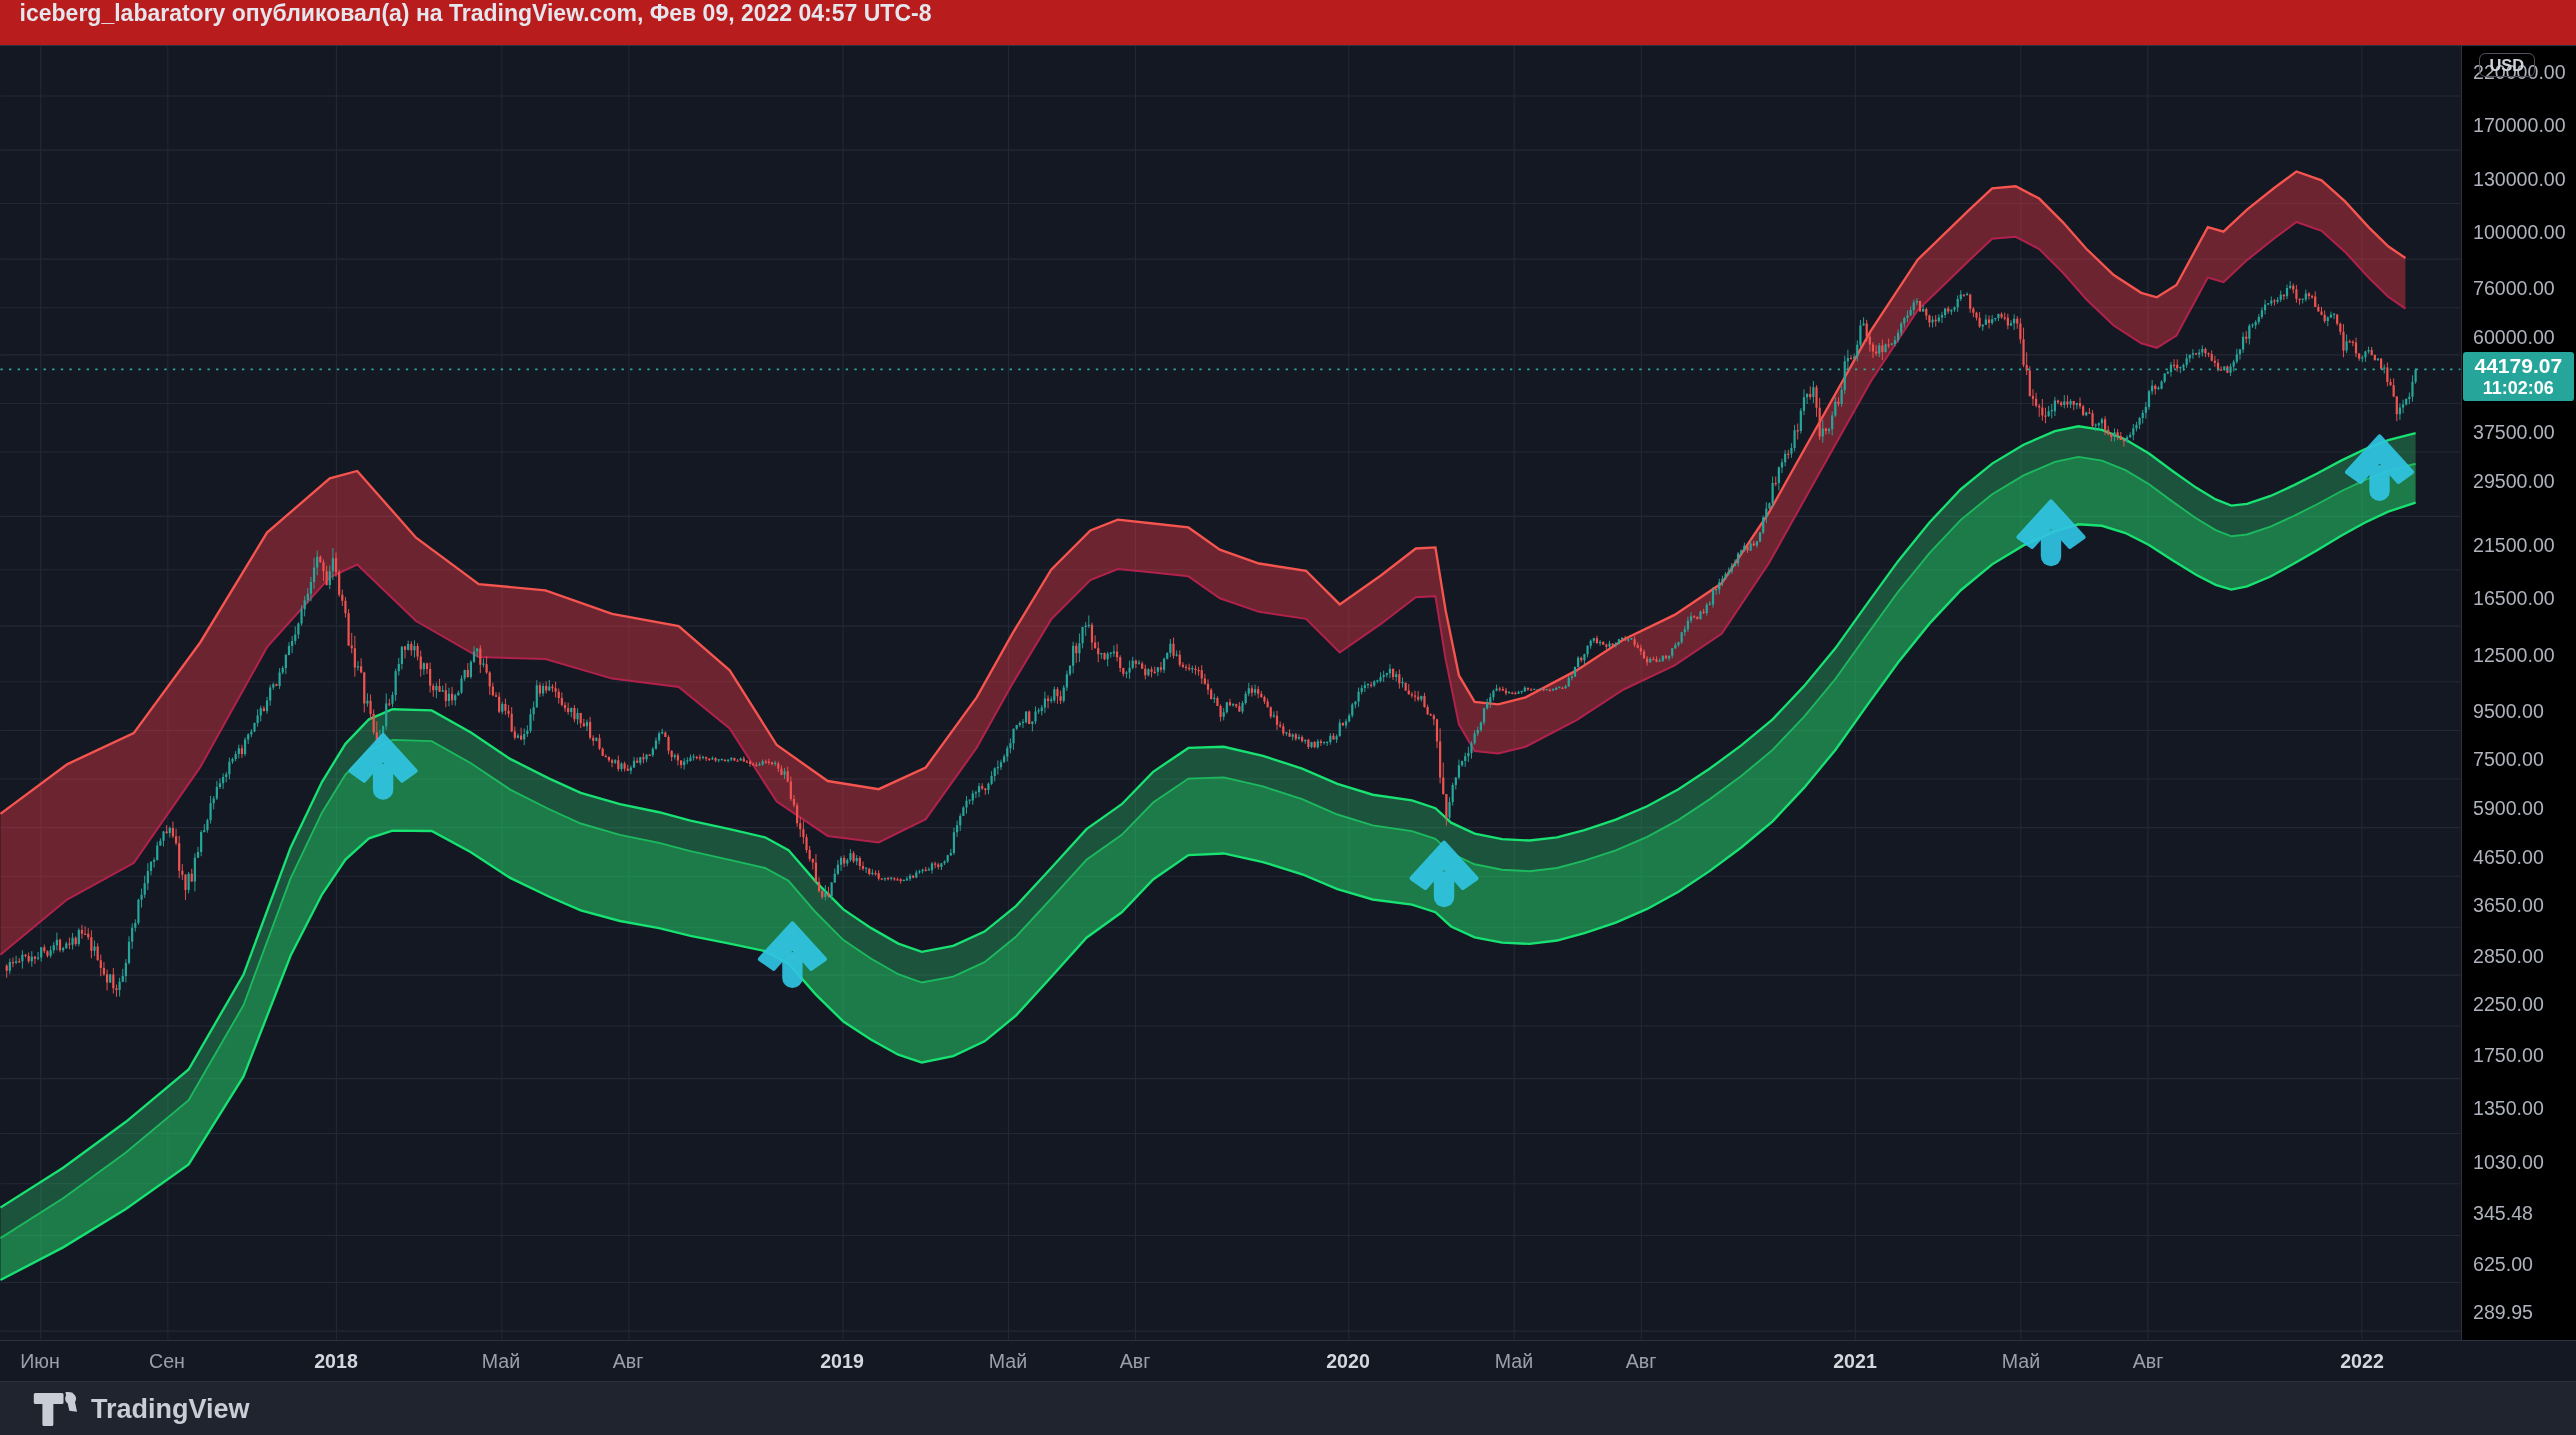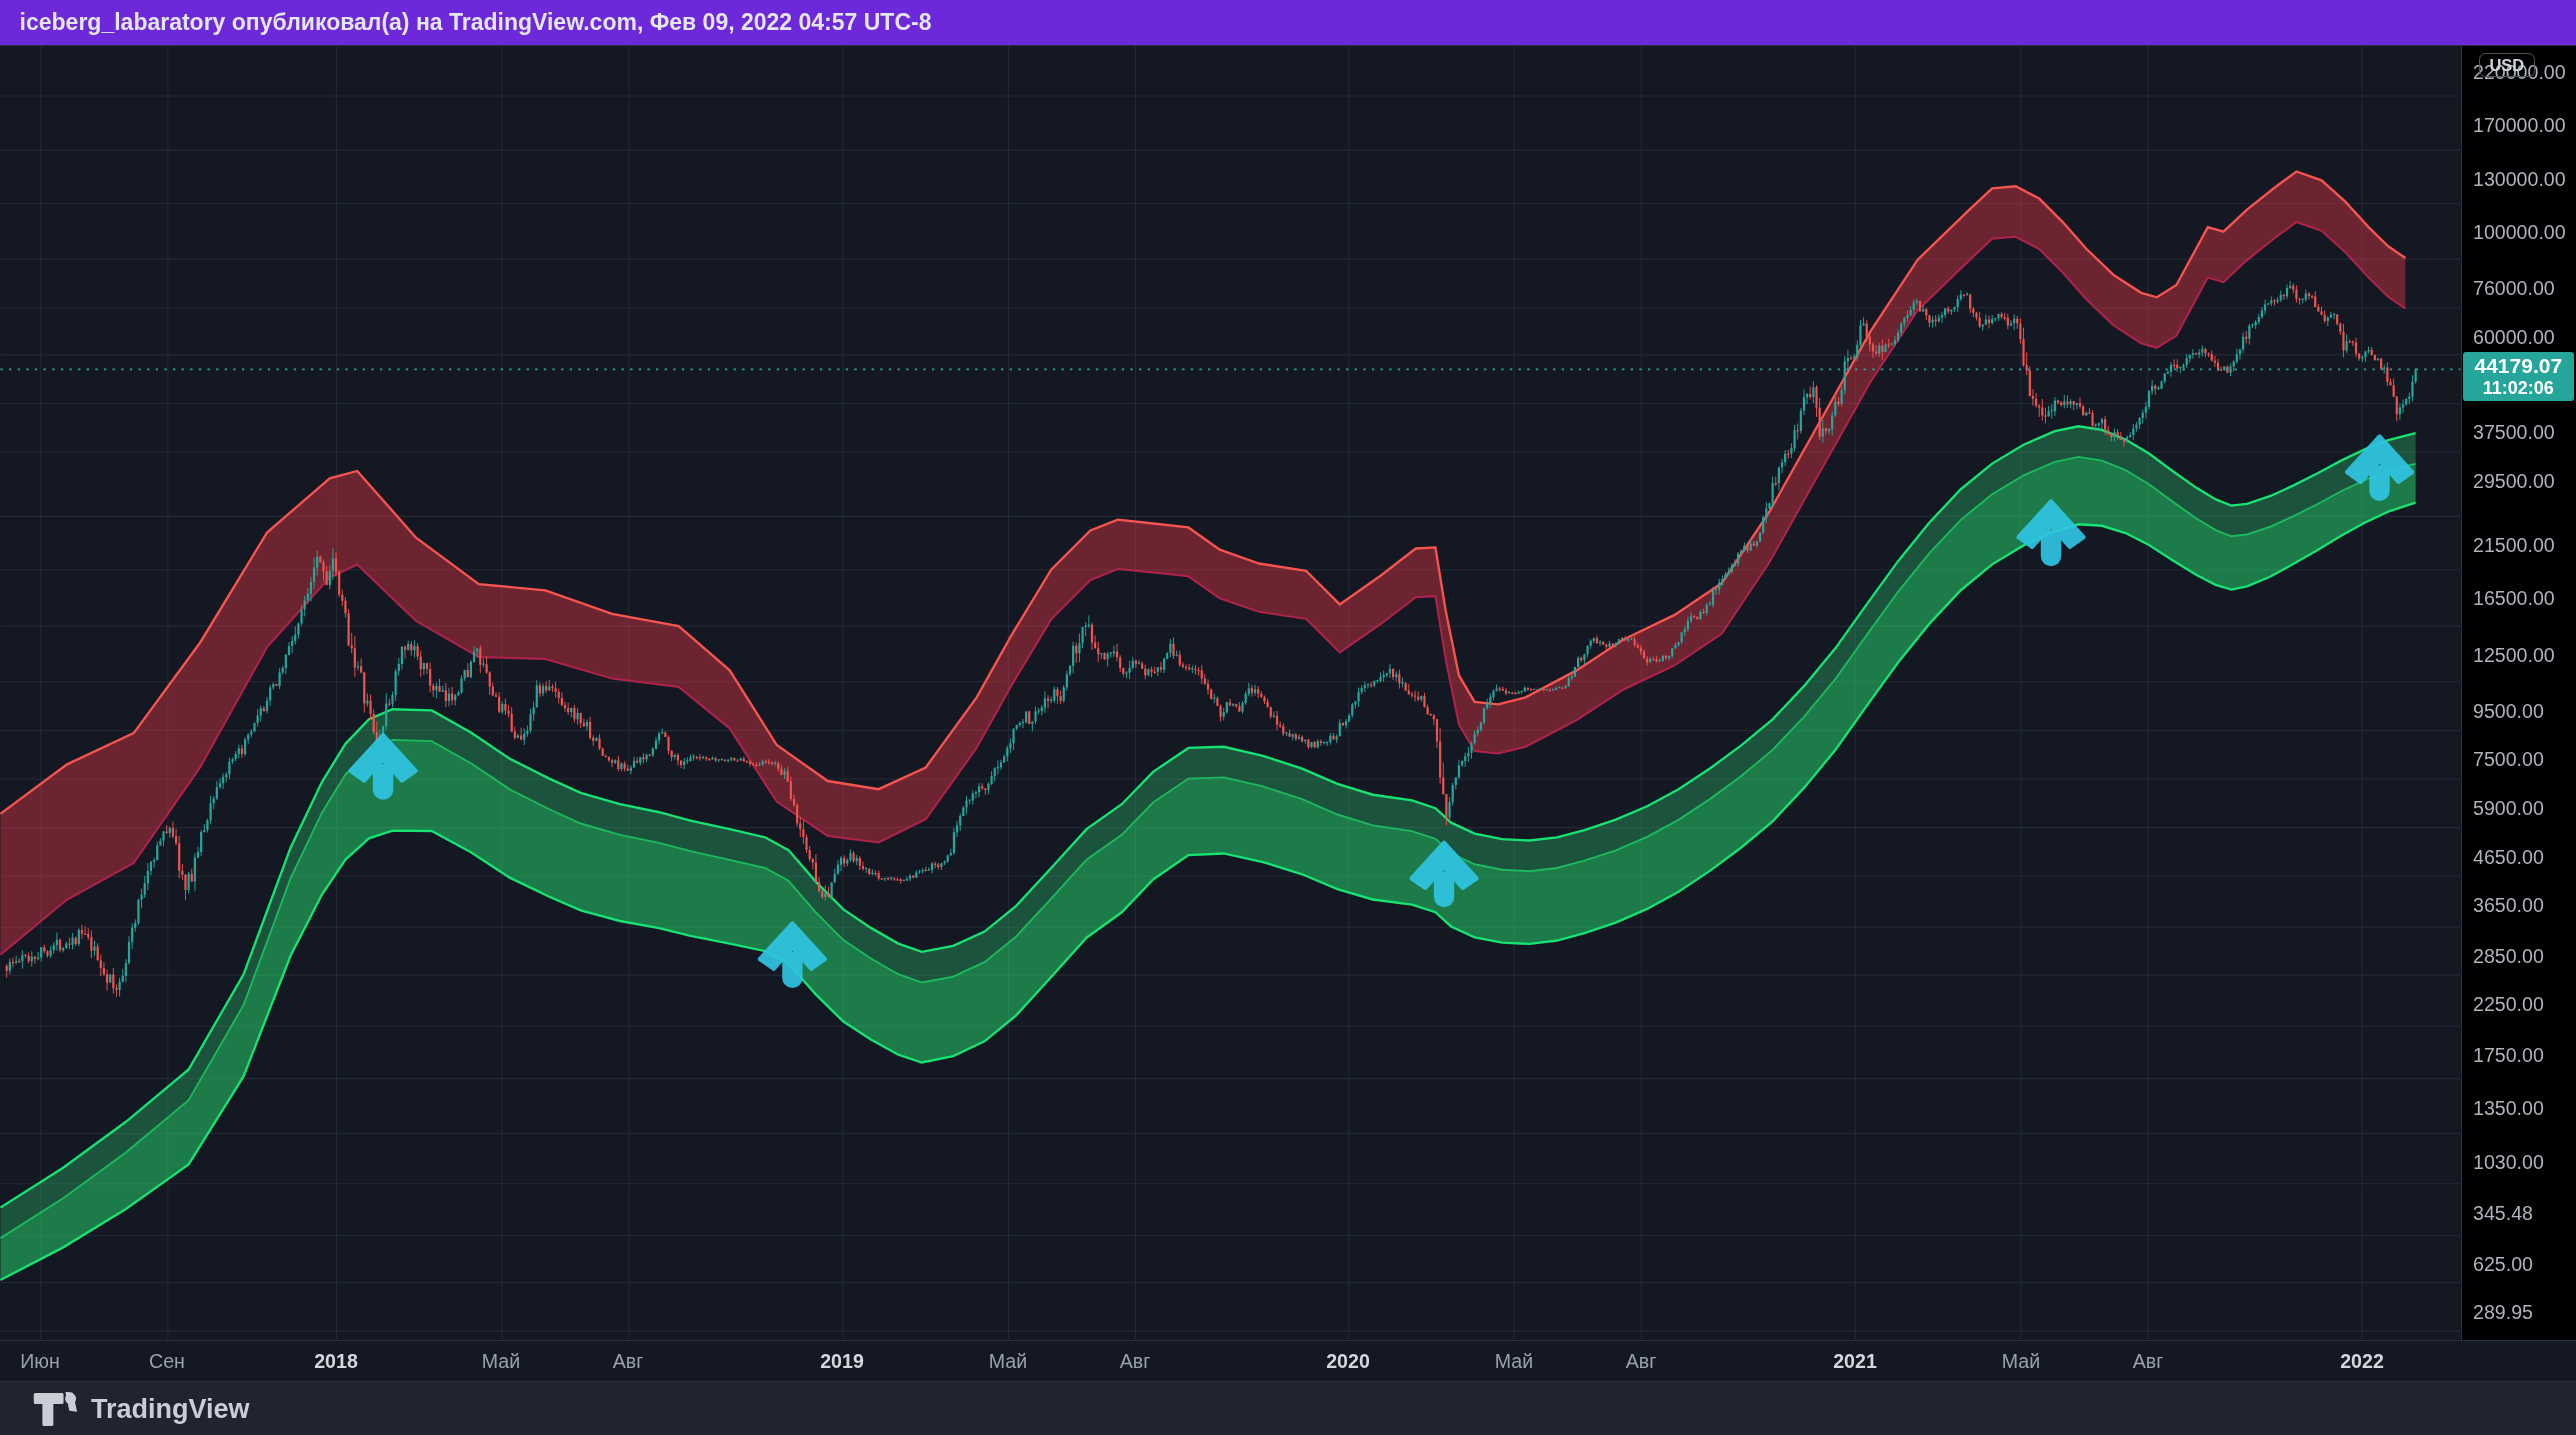--- a/index.html
+++ b/index.html
@@ -2,22 +2,22 @@
 <html style="font-size:12.6px"><head>
 <meta charset="utf-8">
 <style>
   html,body{margin:0;padding:0;background:#141823;}
   body{width:2576px;height:1435px;position:relative;overflow:hidden;
        font-family:"Liberation Sans","DejaVu Sans",sans-serif;
        -webkit-font-smoothing:antialiased;}
   .abs{position:absolute;}
   #chart-svg{position:absolute;left:0;top:0;z-index:1;}
   
-  #top-strip{left:0;top:0;width:2576px;height:45px;background:#6d28d9;
-             border-bottom:1.6px solid #2e3240;z-index:5;display:flex;align-items:center;}
+  #top-strip{left:0;top:0;width:2576px;height:45px;background:#b91c1c;
+             border-bottom:1.6px solid #2e3240;z-index:5;display:flex;align-items:flex-start;}
   #publish-line{color:#e3e6ec;font-size:23px;font-weight:600;margin-left:19.6px;white-space:nowrap;}
   
   #legend{left:36px;top:56px;z-index:6;white-space:nowrap;}
   #legend .row1{font-size:23px;color:#dfe3ea;font-weight:600;}
   #legend .row1 .fld{margin-left:20.4px;}
   #legend .row1 .val{color:#3bbfb2;margin-left:3.1px;}
   #legend .row2{font-size:21px;color:#b9bec8;font-weight:600;margin-top:7.8px;}
   
   #price-axis{left:2461px;top:0;width:115px;height:1381px;background:#000000;
               border-left:1.6px solid #2e3240;z-index:4;}

